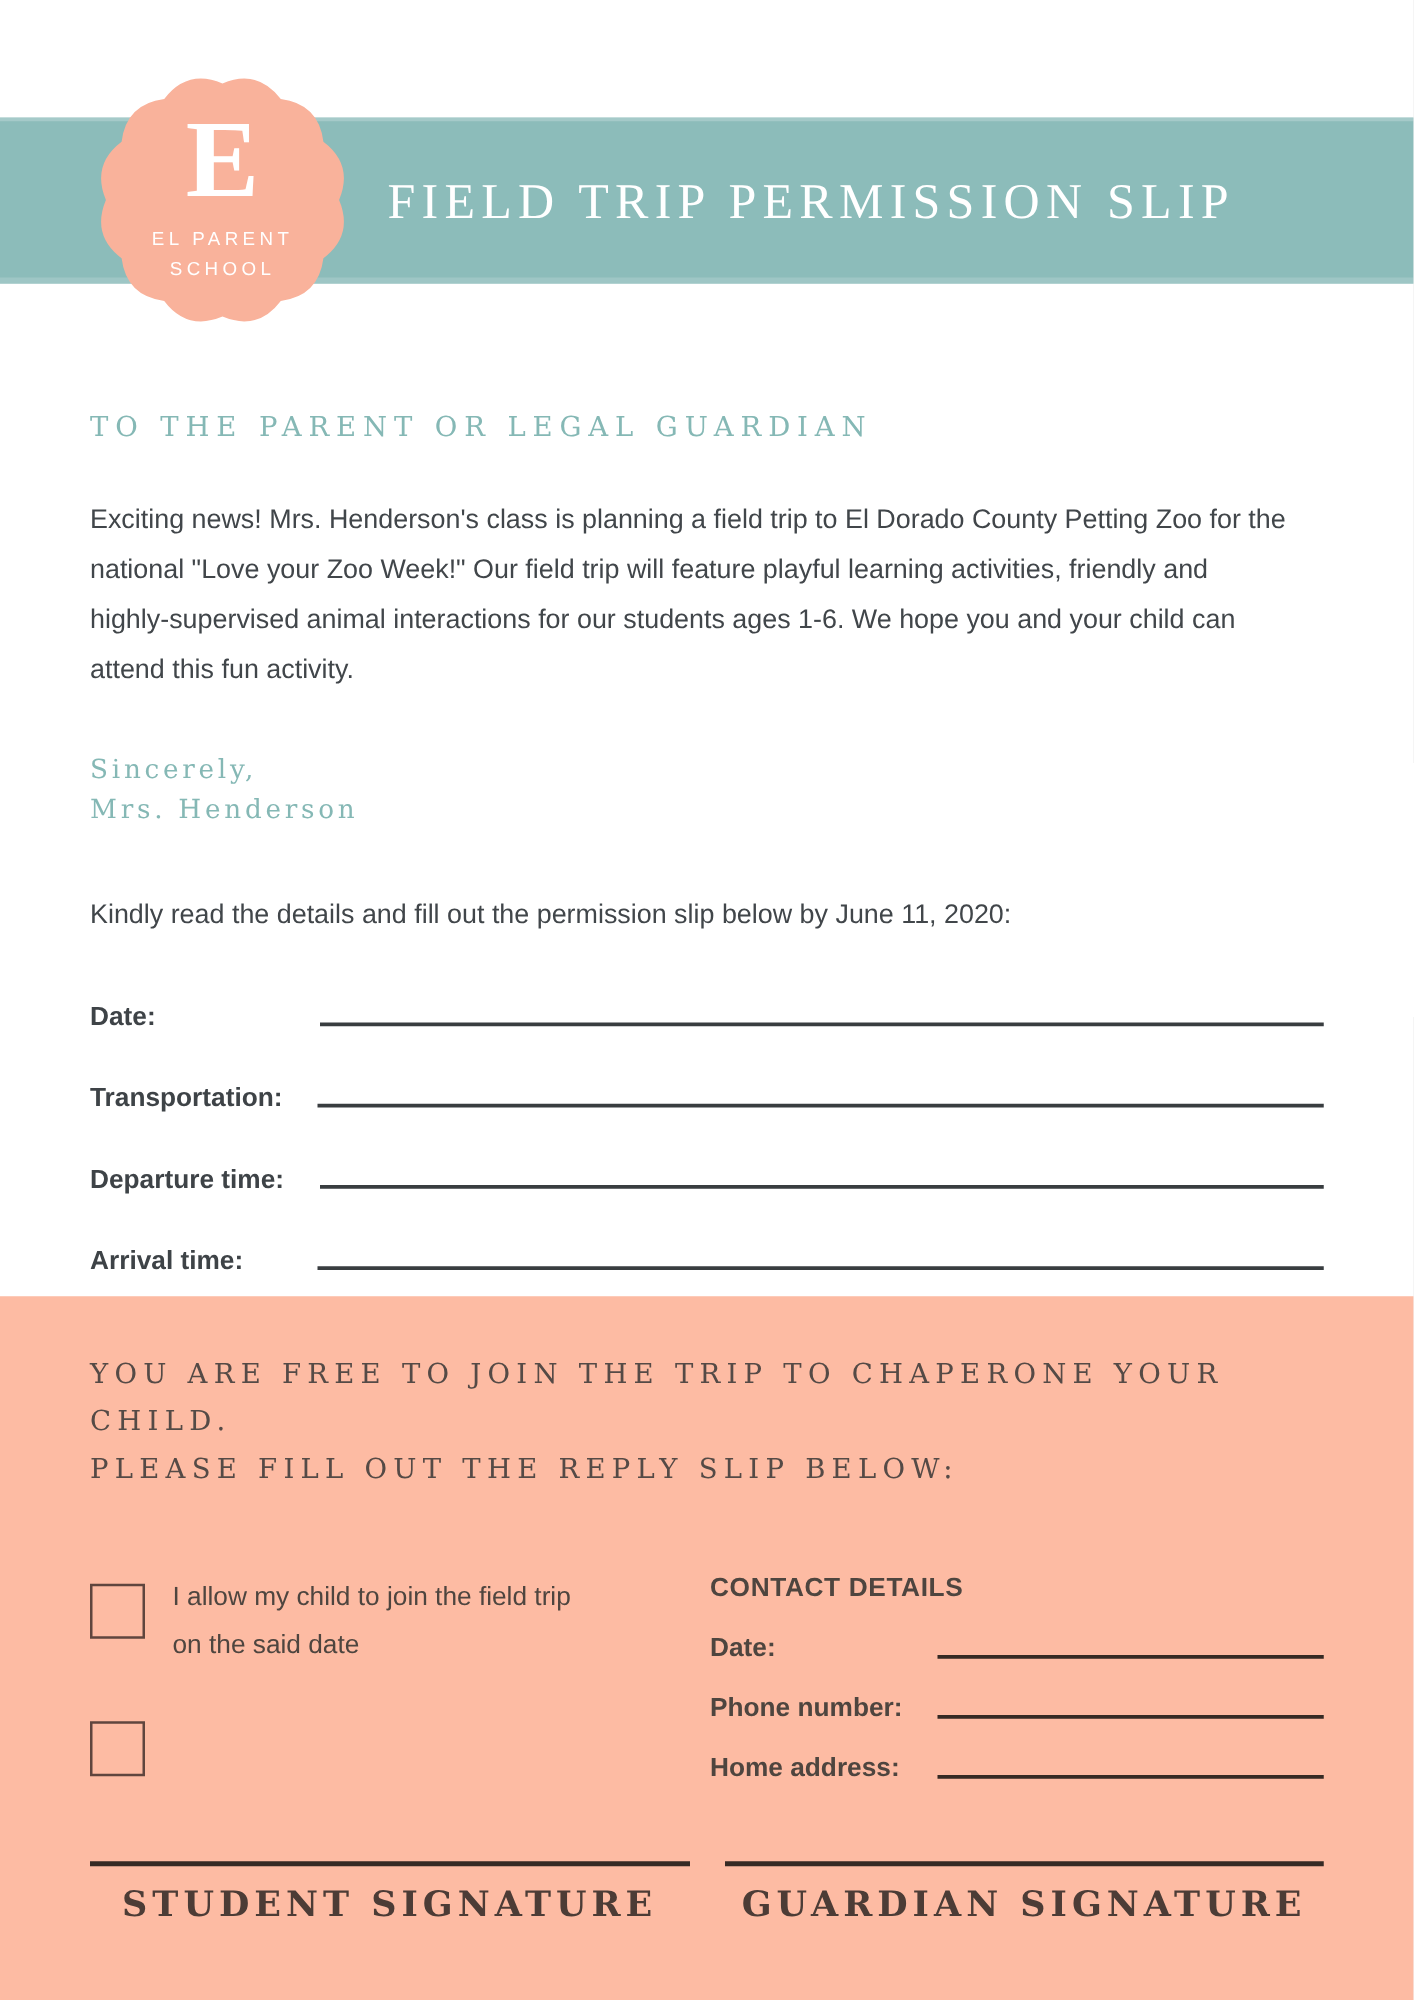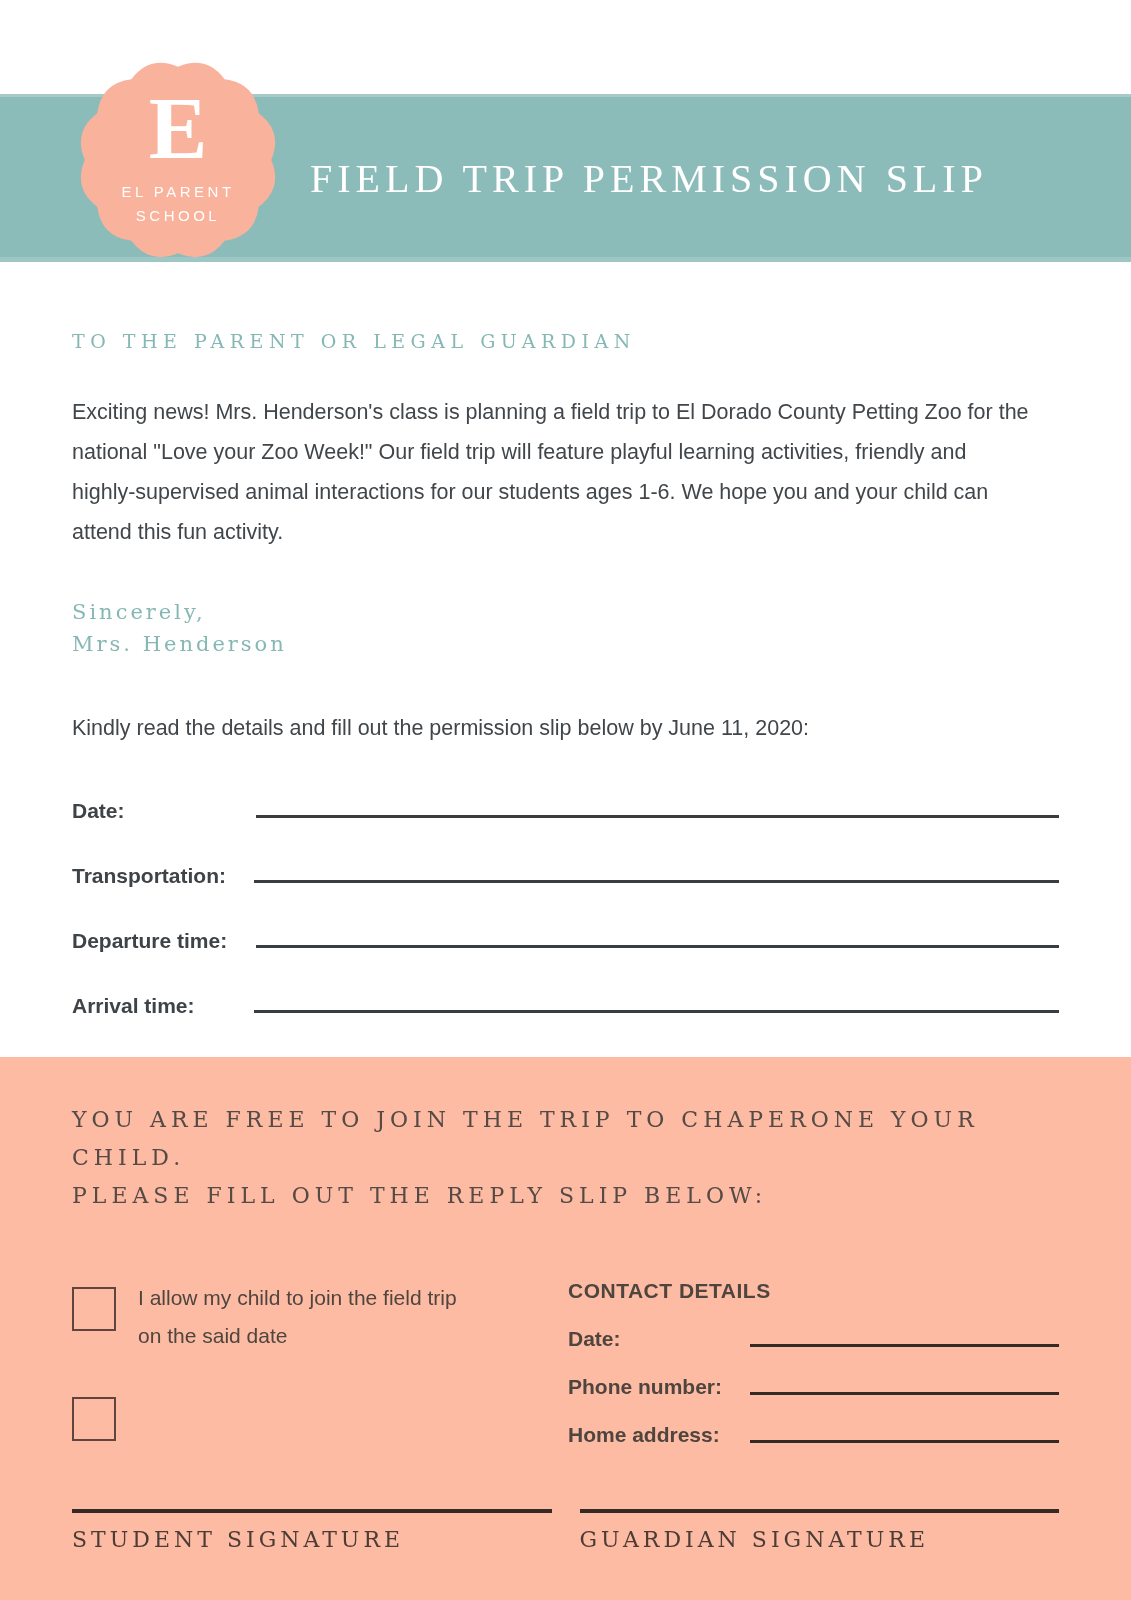--- a/index.html
+++ b/index.html
@@ -4,21 +4,21 @@
 <style>
   html,body{margin:0;padding:0;background:#e8e8e8;}
   .page{
     position:relative; width:1131px; height:1600px; margin:0 auto;
     background:#ffffff; overflow:hidden;
     font-family:"Liberation Sans", sans-serif;
   }
 
   
   .band{
-    position:absolute; top:94px; left:0; right:0; height:168px;
+    position:absolute; top:94px; left:0; right:0; height:133px;
     background:var(--teal-band,#8cbcba);
     box-shadow: inset 0 3px 0 rgba(255,255,255,0.22), inset 0 -5px 0 rgba(255,255,255,0.16);
     display:flex; align-items:center;
   }
   .band-title{
     margin-left:310px;
     font-family:"Liberation Serif", serif;
     font-size:40px; letter-spacing:5px;
     color:var(--title-white,#ffffff);
     white-space:nowrap;
@@ -37,21 +37,21 @@
     font-size:88px; line-height:1;
   }
   .badge-school{ font-size:15px; letter-spacing:3.5px; margin-top:10px; }
   .badge-school + .badge-school{ margin-top:7px; }
 
   
   .content{ position:absolute; top:227px; left:0; right:0; padding:0 72px; }
   .salutation{
     margin-top:103px;
     font-family:"DejaVu Serif", serif;
-    font-size:19px; letter-spacing:5.5px;
+    font-size:22px; letter-spacing:5.5px;
     color:var(--teal-text,#85b8b5);
   }
   .letter-body{
     margin-top:40px; width:958px;
     font-size:21.5px; line-height:40px;
     color:var(--body-ink,#41464a);
   }
   .sincerely{
     margin-top:44px;
     font-family:"DejaVu Serif", serif;
@@ -80,21 +80,21 @@
   .blank-line{
     flex:1; height:0;
     border-bottom:3px solid var(--line-ink,#393d40);
     margin-bottom:5px;
   }
 
   
   .peach{
     position:absolute; top:1037px; left:0; right:0; bottom:0;
     background:var(--section-peach,#fdbba3);
-    padding:0 72px; box-sizing:border-box;margin-top:20px;
+    padding:0 72px; box-sizing:border-box;
   }
   .reply-heading{
     margin-top:44px;
     font-family:"DejaVu Serif", serif;
     font-size:22px; line-height:38px; letter-spacing:5px;
     color:var(--reply-heading-ink,#554a46);
   }
   .reply-row{ display:flex; margin-top:64px; min-height:198px; }
   .options{ width:476px; flex-shrink:0; }
   .option{ display:flex; margin-bottom:34px; }
@@ -124,24 +124,25 @@
     flex:1; height:0;
     border-bottom:3px solid var(--contact-line-ink,#362a24);
     margin-bottom:4px;
   }
 
   
   .signatures{ display:flex; gap:28px; margin-top:32px; }
   .sig{ flex:1; }
   .sig-line{ border-top:4px solid var(--contact-line-ink,#3c2e28); }
   .sig-label{
-    text-align:left; margin-top:14px;
-    font-family:"DejaVu Serif", serif;
-    font-size:22px; letter-spacing:4px;
+    text-align:center; margin-top:14px;
+    font-family:"DejaVu Serif", serif;
+    font-size:28px; letter-spacing:4px;
     color:var(--signature-ink,#4c3c36);
+    font-weight:bold;
   }
 </style>
 </head>
 <body>
 
 <div class="page">
 
   <div class="band">
     <div class="band-title">FIELD TRIP PERMISSION SLIP</div>
   </div>

